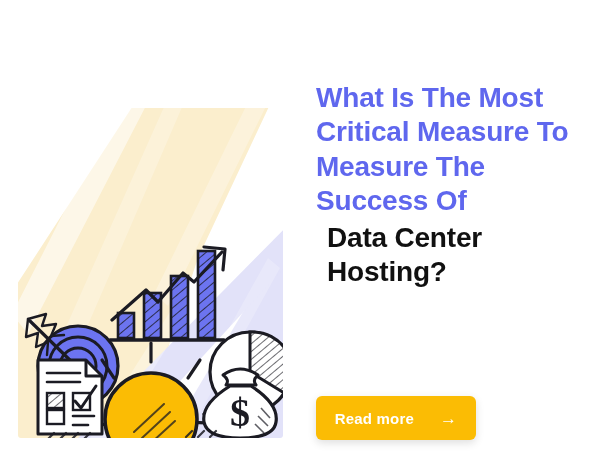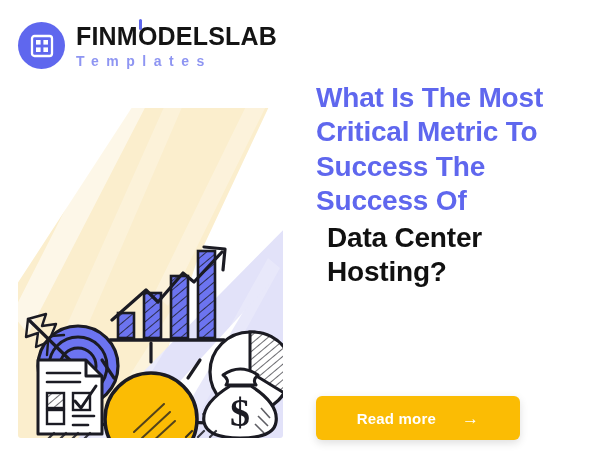--- a/index.html
+++ b/index.html
@@ -96,21 +96,21 @@
     letter-spacing: -0.2px;
   }
   .headline .lead { color: #5F67EE; }
   .headline .topic { color: #111111; display: block; margin-top: 2px; margin-left: 11px; }
 
   
   .cta {
     position: absolute;
     left: 316px;
     top: 396px;
-    width: 204px;
+    width: 160px;
     height: 44px;
     background: #FBBC04;
     border: none;
     border-radius: 6px;
     color: #ffffff;
     font-family: "Liberation Sans", sans-serif;
     font-size: 15px;
     font-weight: bold;
     letter-spacing: 0.2px;
     cursor: pointer;
@@ -125,38 +125,20 @@
     font-size: 17px;
     line-height: 1;
     font-weight: bold;
   }
 </style>
 </head>
 <body>
 
 <div class="card">
 
-  <div class="brand">
-    <span class="brand-mark">
-      <svg width="26" height="26" viewBox="0 0 26 26" aria-hidden="true">
-        <rect x="3" y="3" width="20" height="20" rx="2.5" fill="none" stroke="#ffffff" stroke-width="2.3"></rect>
-        <rect x="7" y="7" width="4.6" height="4.6" fill="#ffffff"></rect>
-        <rect x="14.4" y="7" width="4.6" height="4.6" fill="#ffffff"></rect>
-        <rect x="7" y="14.4" width="4.6" height="4.6" fill="#ffffff"></rect>
-        <rect x="14.4" y="14.4" width="4.6" height="4.6" fill="#ffffff"></rect>
-      </svg>
-    </span>
-    <span class="brand-text">
-      <span class="brand-name">
-        <span>FINMODELSLAB</span>
-        <span class="brand-pin"></span>
-      </span>
-      <span class="brand-sub">Templates</span>
-    </span>
-  </div>
 
   <div class="illustration">
     <svg width="265" height="330" viewBox="0 0 265 330" aria-hidden="true">
       <defs>
         <pattern id="hatchPurple" width="7" height="7" patternTransform="rotate(50)" patternUnits="userSpaceOnUse">
           <rect width="7" height="7" fill="#6C74F0"></rect>
           <line x1="0" y1="0" x2="0" y2="7" stroke="#1B1B23" stroke-width="1.6"></line>
         </pattern>
         <pattern id="hatchInk" width="6" height="6" patternTransform="rotate(50)" patternUnits="userSpaceOnUse">
           <rect width="6" height="6" fill="#ffffff"></rect>
@@ -261,21 +243,21 @@
           <line x1="66" y1="331" x2="72" y2="325"></line>
           <line x1="168" y1="329" x2="174" y2="323"></line>
           <line x1="180" y1="329" x2="186" y2="323"></line>
           <line x1="192" y1="329" x2="198" y2="323"></line>
         </g>
       </g>
     </svg>
   </div>
 
   <h1 class="headline">
-    <span class="lead">What Is The Most Critical Metric To Success The Success Of</span>
+    <span class="lead">What Is The Most Critical Measure To Measure The Success Of</span>
     <span class="topic">Data Center Hosting?</span>
   </h1>
 
   <button class="cta">
     <span>Read more</span>
     <span class="cta-arrow">→</span>
   </button>
 
 </div>
 

